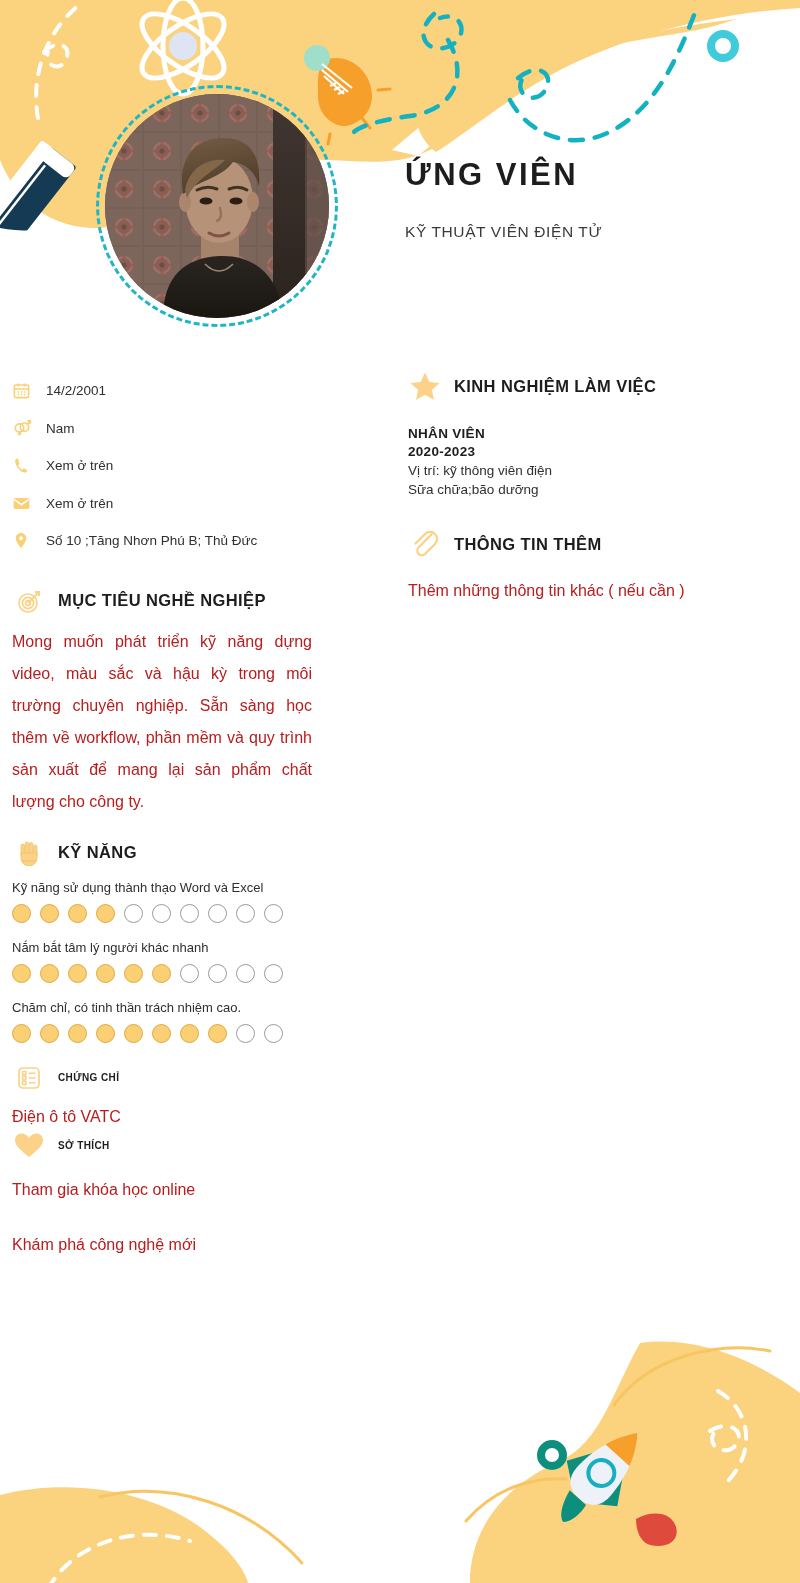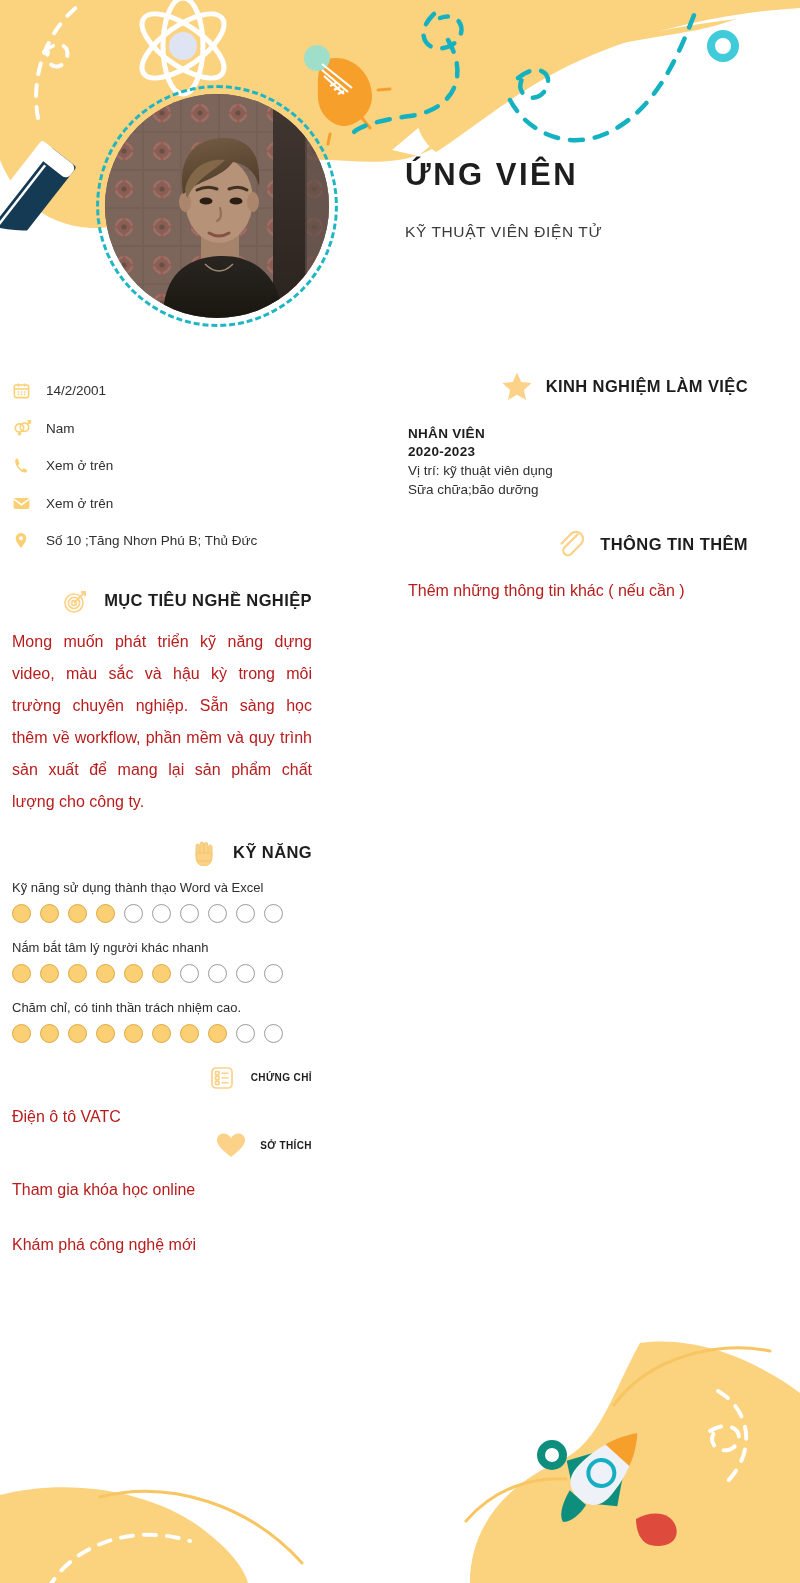--- a/index.html
+++ b/index.html
@@ -46,21 +46,21 @@
 
   
   .contact-row { display:flex; align-items:center; min-height:37.5px; }
   .contact-ico {
     width:34px; flex:0 0 34px; display:flex; align-items:center;
     justify-content:flex-start; color:#fbce74;
   }
   .contact-txt { font-size:13.5px; color:#2f2f2f; }
 
   
-  .sec-head { display:flex; align-items:center; gap:12px;justify-content:flex-end; }
+  .sec-head { display:flex; align-items:center; gap:12px; }
   .sec-ico { width:34px; flex:0 0 34px; display:flex; align-items:center; justify-content:center; }
   .sec-title {
     font-size:16.5px; font-weight:bold; letter-spacing:0.4px; color:#1d1d1d;
   }
   .sec-title.sm { font-size:10px; }
 
   .body-txt { font-size:16px; line-height:2.0; color:#b91c1c; }
   .obj-txt { text-align:justify; }
 
   
@@ -383,21 +383,21 @@
           <path d="M15,0.5 L19.3,10 L29.5,11.1 L21.9,18 L24,28 L15,22.8 L6,28 L8.1,18
                    L0.5,11.1 L10.7,10 Z"></path>
         </svg>
       </span>
       <span class="sec-title">KINH NGHIỆM LÀM VIỆC</span>
     </div>
     <div id="exp-list" style="margin-top:25px;">
         <div>
           <div class="job-title">NHÂN VIÊN</div>
           <div class="job-date">2020-2023</div>
-          <div class="job-line">Vị trí: kỹ thuật viên dụng</div>
+          <div class="job-line">Vị trí: kỹ thông viên điện</div>
           <div class="job-line">Sữa chữa;bão dưỡng</div>
         </div>
       </div>
   </div>
 
   <div style="margin-top:32px;">
     <div class="sec-head">
       <span class="sec-ico">
         <svg width="28" height="30" viewBox="0 0 28 30" fill="none" stroke="#FBD287" stroke-width="2.2" stroke-linecap="round">
           <path d="M20.5,5.5 L7.5,18.5 a4.6,4.6 0 0 0 6.5,6.5 L24,15

